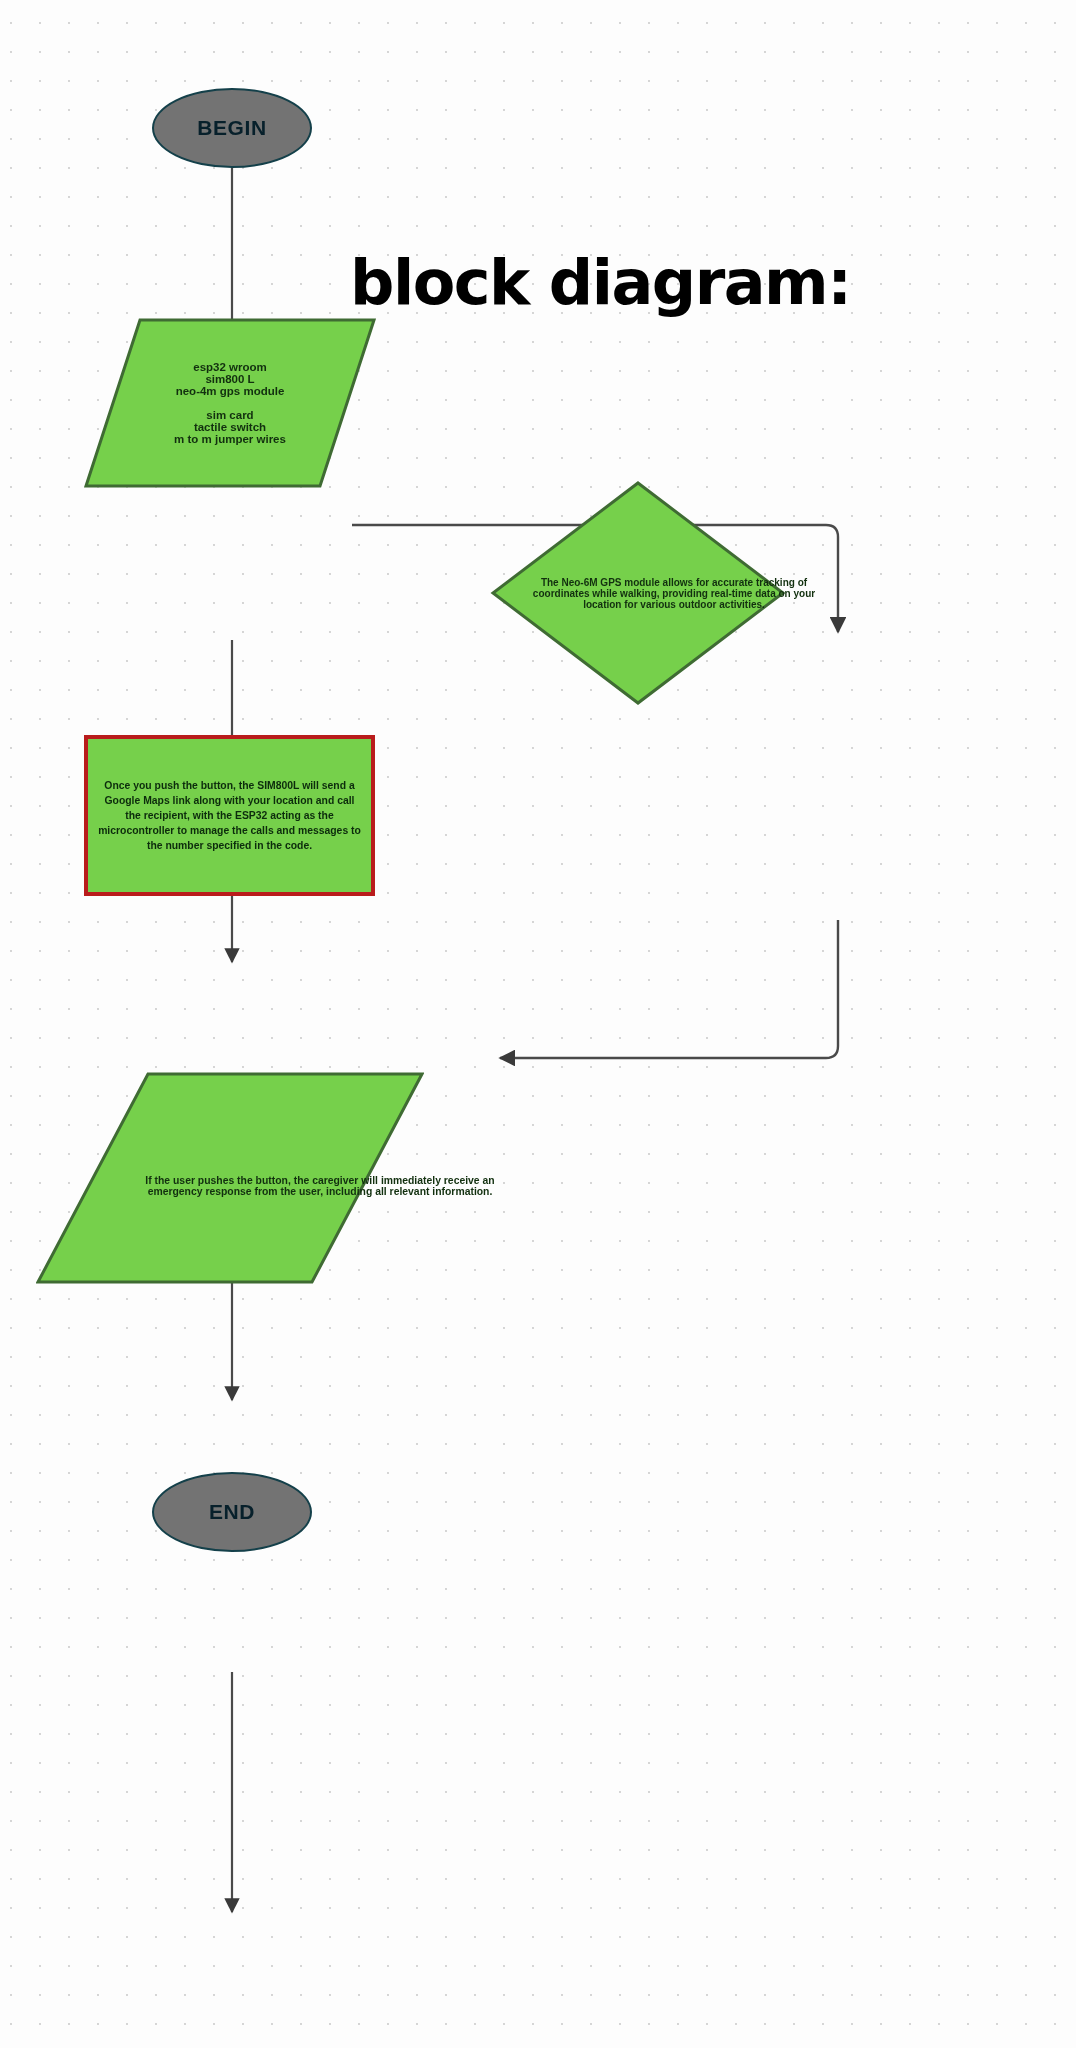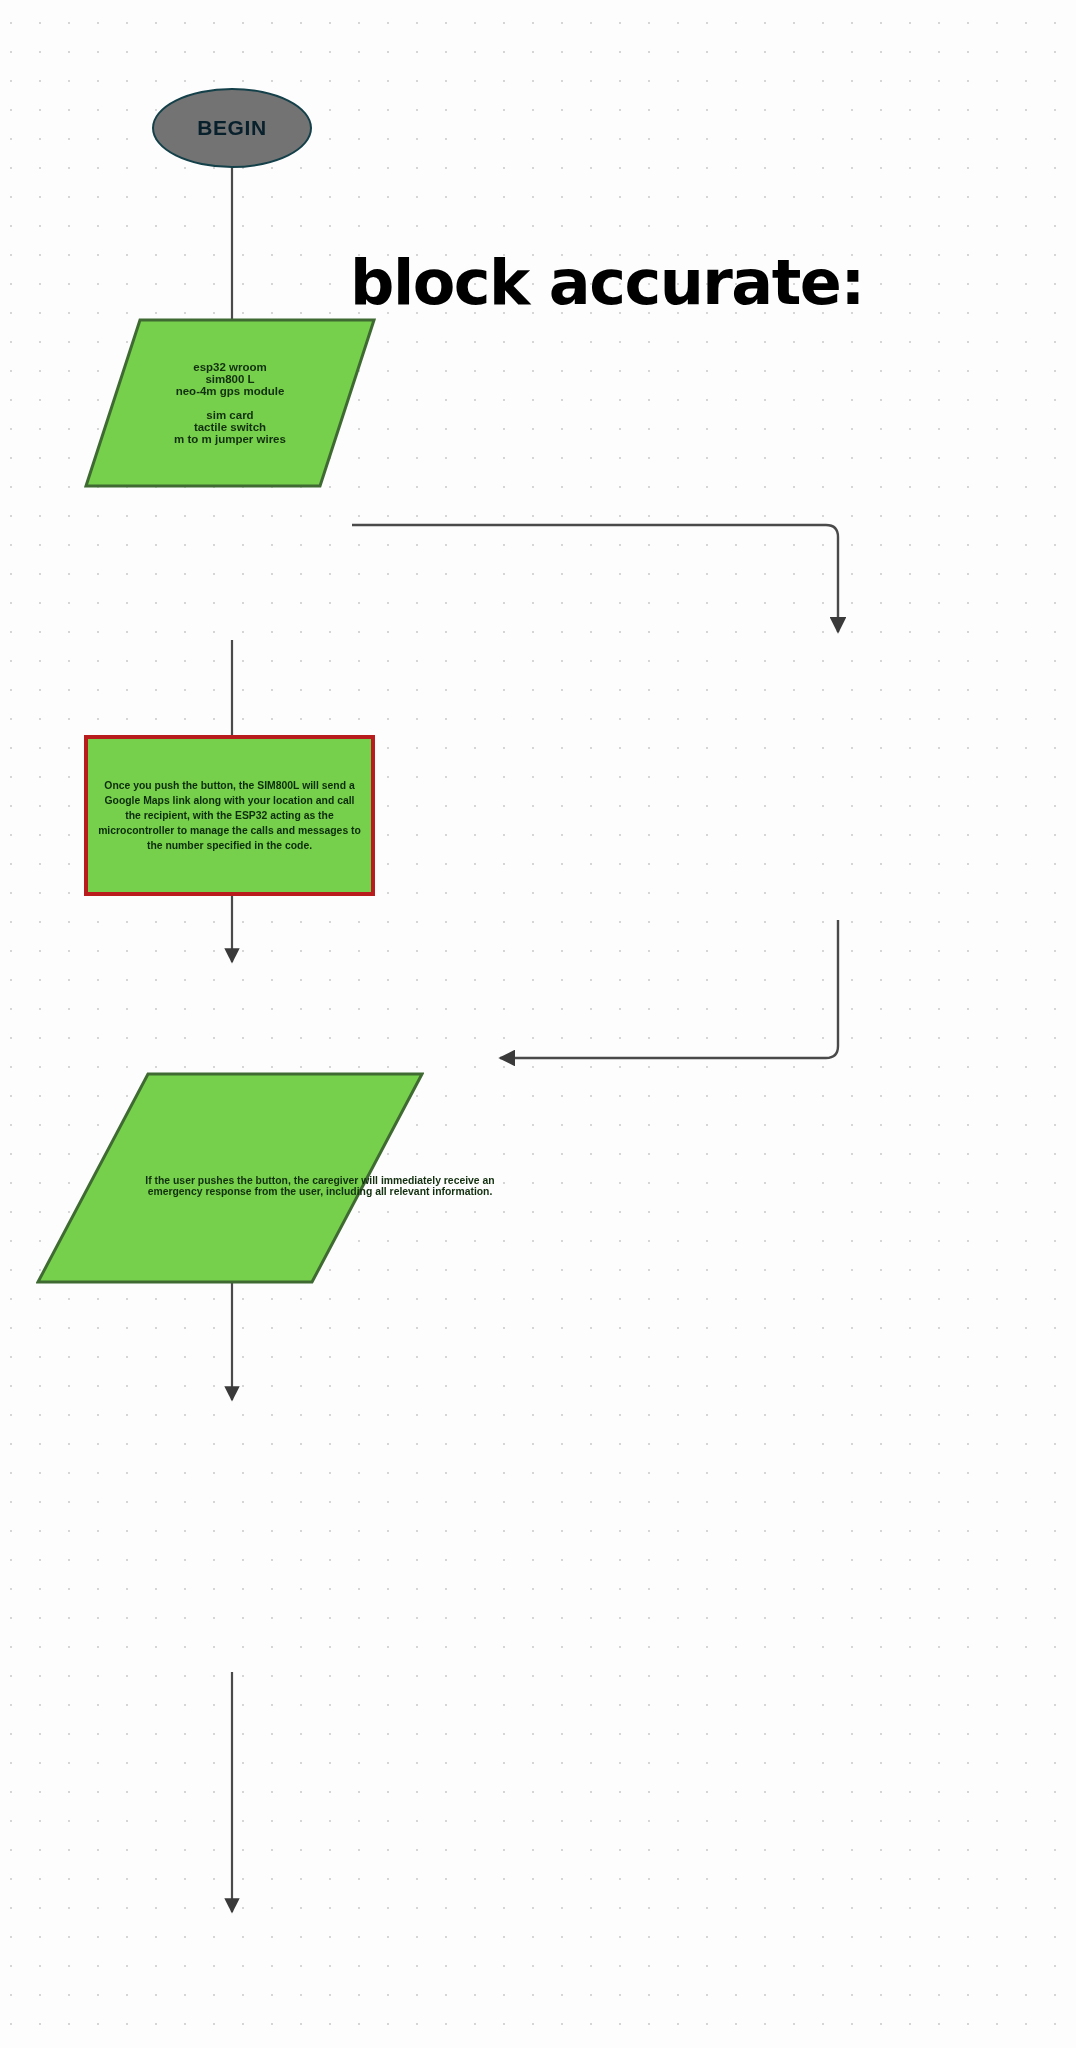--- a/index.html
+++ b/index.html
@@ -150,49 +150,60 @@
 
     <path d="M 232 640 L 232 962" fill="none" stroke="#4a4a4a" stroke-width="2.2" marker-end="url(#arrow)"></path>
 
     <path d="M 838 920 L 838 1046 Q 838 1058 826 1058 L 500 1058" fill="none" stroke="#4a4a4a" stroke-width="2.4" marker-end="url(#arrow)"></path>
 
     <path d="M 232 1170 L 232 1400" fill="none" stroke="#4a4a4a" stroke-width="2.2" marker-end="url(#arrow)"></path>
 
     <path d="M 232 1672 L 232 1912" fill="none" stroke="#4a4a4a" stroke-width="2.2" marker-end="url(#arrow)"></path>
   </svg>
 
-  <div id="diagram-title">block accurate:</div>
+  <div id="diagram-title">block diagram:</div>
 
   <div class="shape terminator" style="left:152px; top:88px; width:160px; height:80px;">
     <span>BEGIN</span>
   </div>
 
   <div class="para-wrap" style="left:84px; top:318px; width:292px; height:170px;">
     <svg class="para-shape" viewBox="0 0 292 170" preserveAspectRatio="none">
       <polygon points="56,2 290,2 236,168 2,168" fill="#76d04b" stroke="#3f6b33" stroke-width="3"></polygon>
     </svg>
     <div class="para-text" style="font-size:11.5px;">
       <span class="txt-block">esp32 wroom
 sim800 L
 neo-4m gps module
 
 sim card
 tactile switch
 m to m jumper wires</span>
     </div>
   </div>
 
+  <div class="diamond-wrap" style="left:490px; top:480px; width:296px; height:226px;">
+    <svg class="diamond-shape" viewBox="0 0 296 226" preserveAspectRatio="none">
+      <polygon points="148,3 293,113 148,223 3,113" fill="#76d04b" stroke="#3f6b33" stroke-width="3"></polygon>
+    </svg>
+    <div class="diamond-text" style="font-size:10px; padding:0 36px;">
+      <span>The Neo-6M GPS module allows for accurate tracking of coordinates while walking, providing real-time data on your location for various outdoor activities.</span>
+    </div>
+  </div>
 
   <div class="shape rect" style="left:84px; top:735px; width:291px; height:161px; padding:0 8px; font-size:10.4px;">
     <span>Once you push the button, the SIM800L will send a Google Maps link along with your location and call the recipient, with the ESP32 acting as the microcontroller to manage the calls and messages to the number specified in the code.</span>
   </div>
 
   <div class="para-wrap" style="left:36px; top:1072px; width:388px; height:212px;">
     <svg class="para-shape" viewBox="0 0 388 212" preserveAspectRatio="none">
       <polygon points="112,2 386,2 276,210 2,210" fill="#76d04b" stroke="#3f6b33" stroke-width="3"></polygon>
     </svg>
     <div class="para-text" style="font-size:10.4px; padding:8px 90px;">
       <span>If the user pushes the button, the caregiver will immediately receive an emergency response from the user, including all relevant information.</span>
     </div>
   </div>
 
+  <div class="shape terminator" style="left:152px; top:1472px; width:160px; height:80px;">
+    <span>END</span>
+  </div>
 
 </div>
 
 </body></html>

